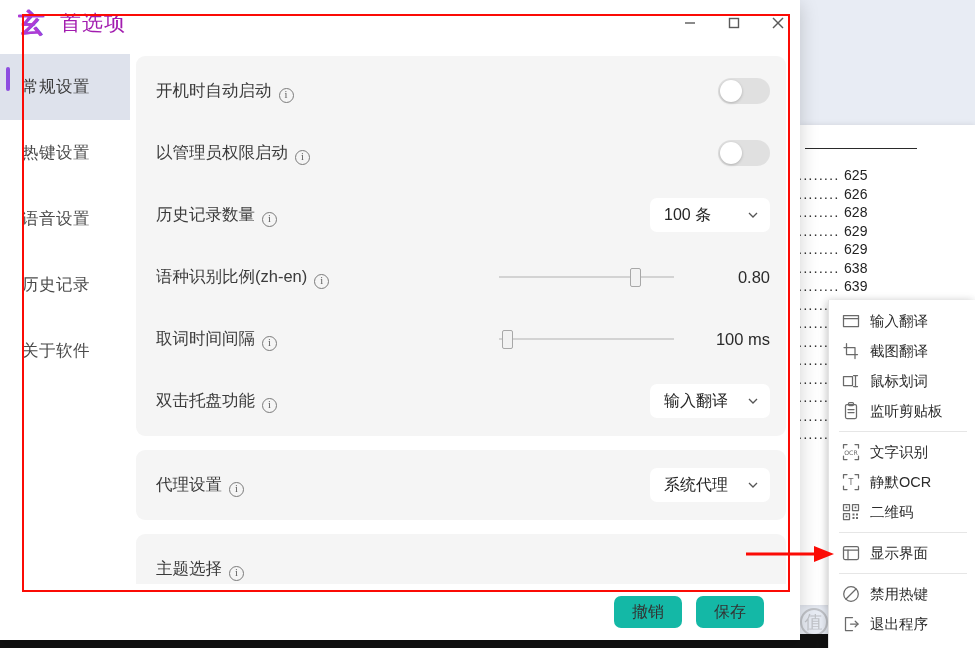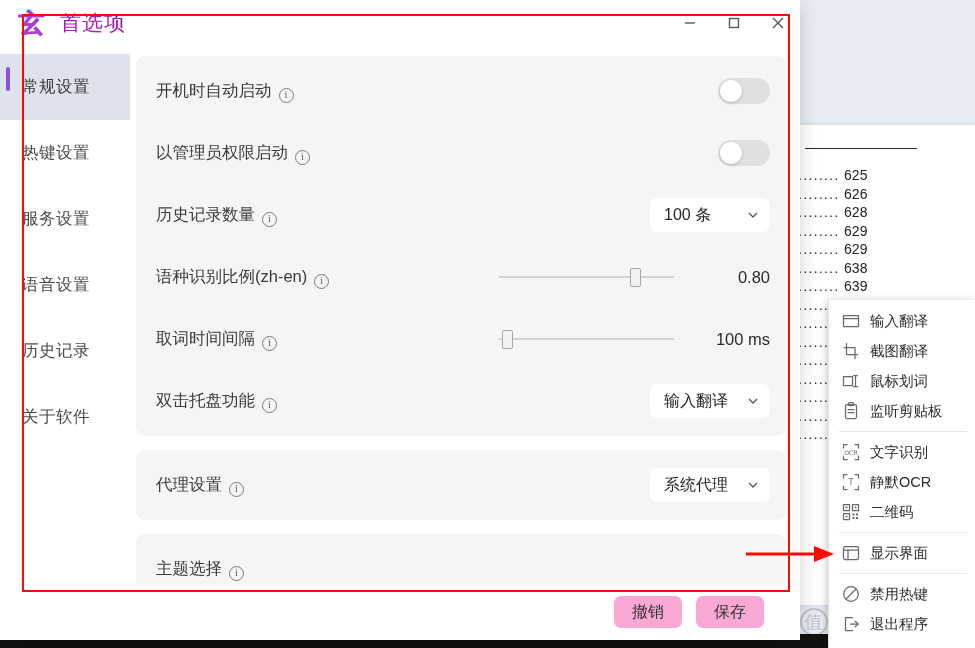--- a/index.html
+++ b/index.html
@@ -269,21 +269,21 @@
 
   
   .prefs-footer {
     height: 56px; flex: 0 0 56px;
     display: flex; align-items: center; justify-content: flex-end;
     padding-right: 36px;
     gap: 14px;
     background: #ffffff;
   }
   .footer-btn {
-    background: #f9a8d4;
+    background: #14b8a6;
     border: none; border-radius: 7px;
     height: 32px; padding: 0 18px;
     font-size: 16px; color: #333;
     font-family: "Liberation Sans", sans-serif;
     cursor: pointer;
   }
 
   
   .annot-box {
     position: absolute;
@@ -477,23 +477,20 @@
     <div class="prefs-body">
 
       <div class="sidebar" id="sidebar-nav">
           <div class="nav-item active">
             <span>常规设置</span>
           </div>
           <div class="nav-item">
             <span>热键设置</span>
           </div>
           <div class="nav-item">
-            <span>服务设置</span>
-          </div>
-          <div class="nav-item">
             <span>语音设置</span>
           </div>
           <div class="nav-item">
             <span>历史记录</span>
           </div>
           <div class="nav-item">
             <span>关于软件</span>
           </div>
         </div>
 

